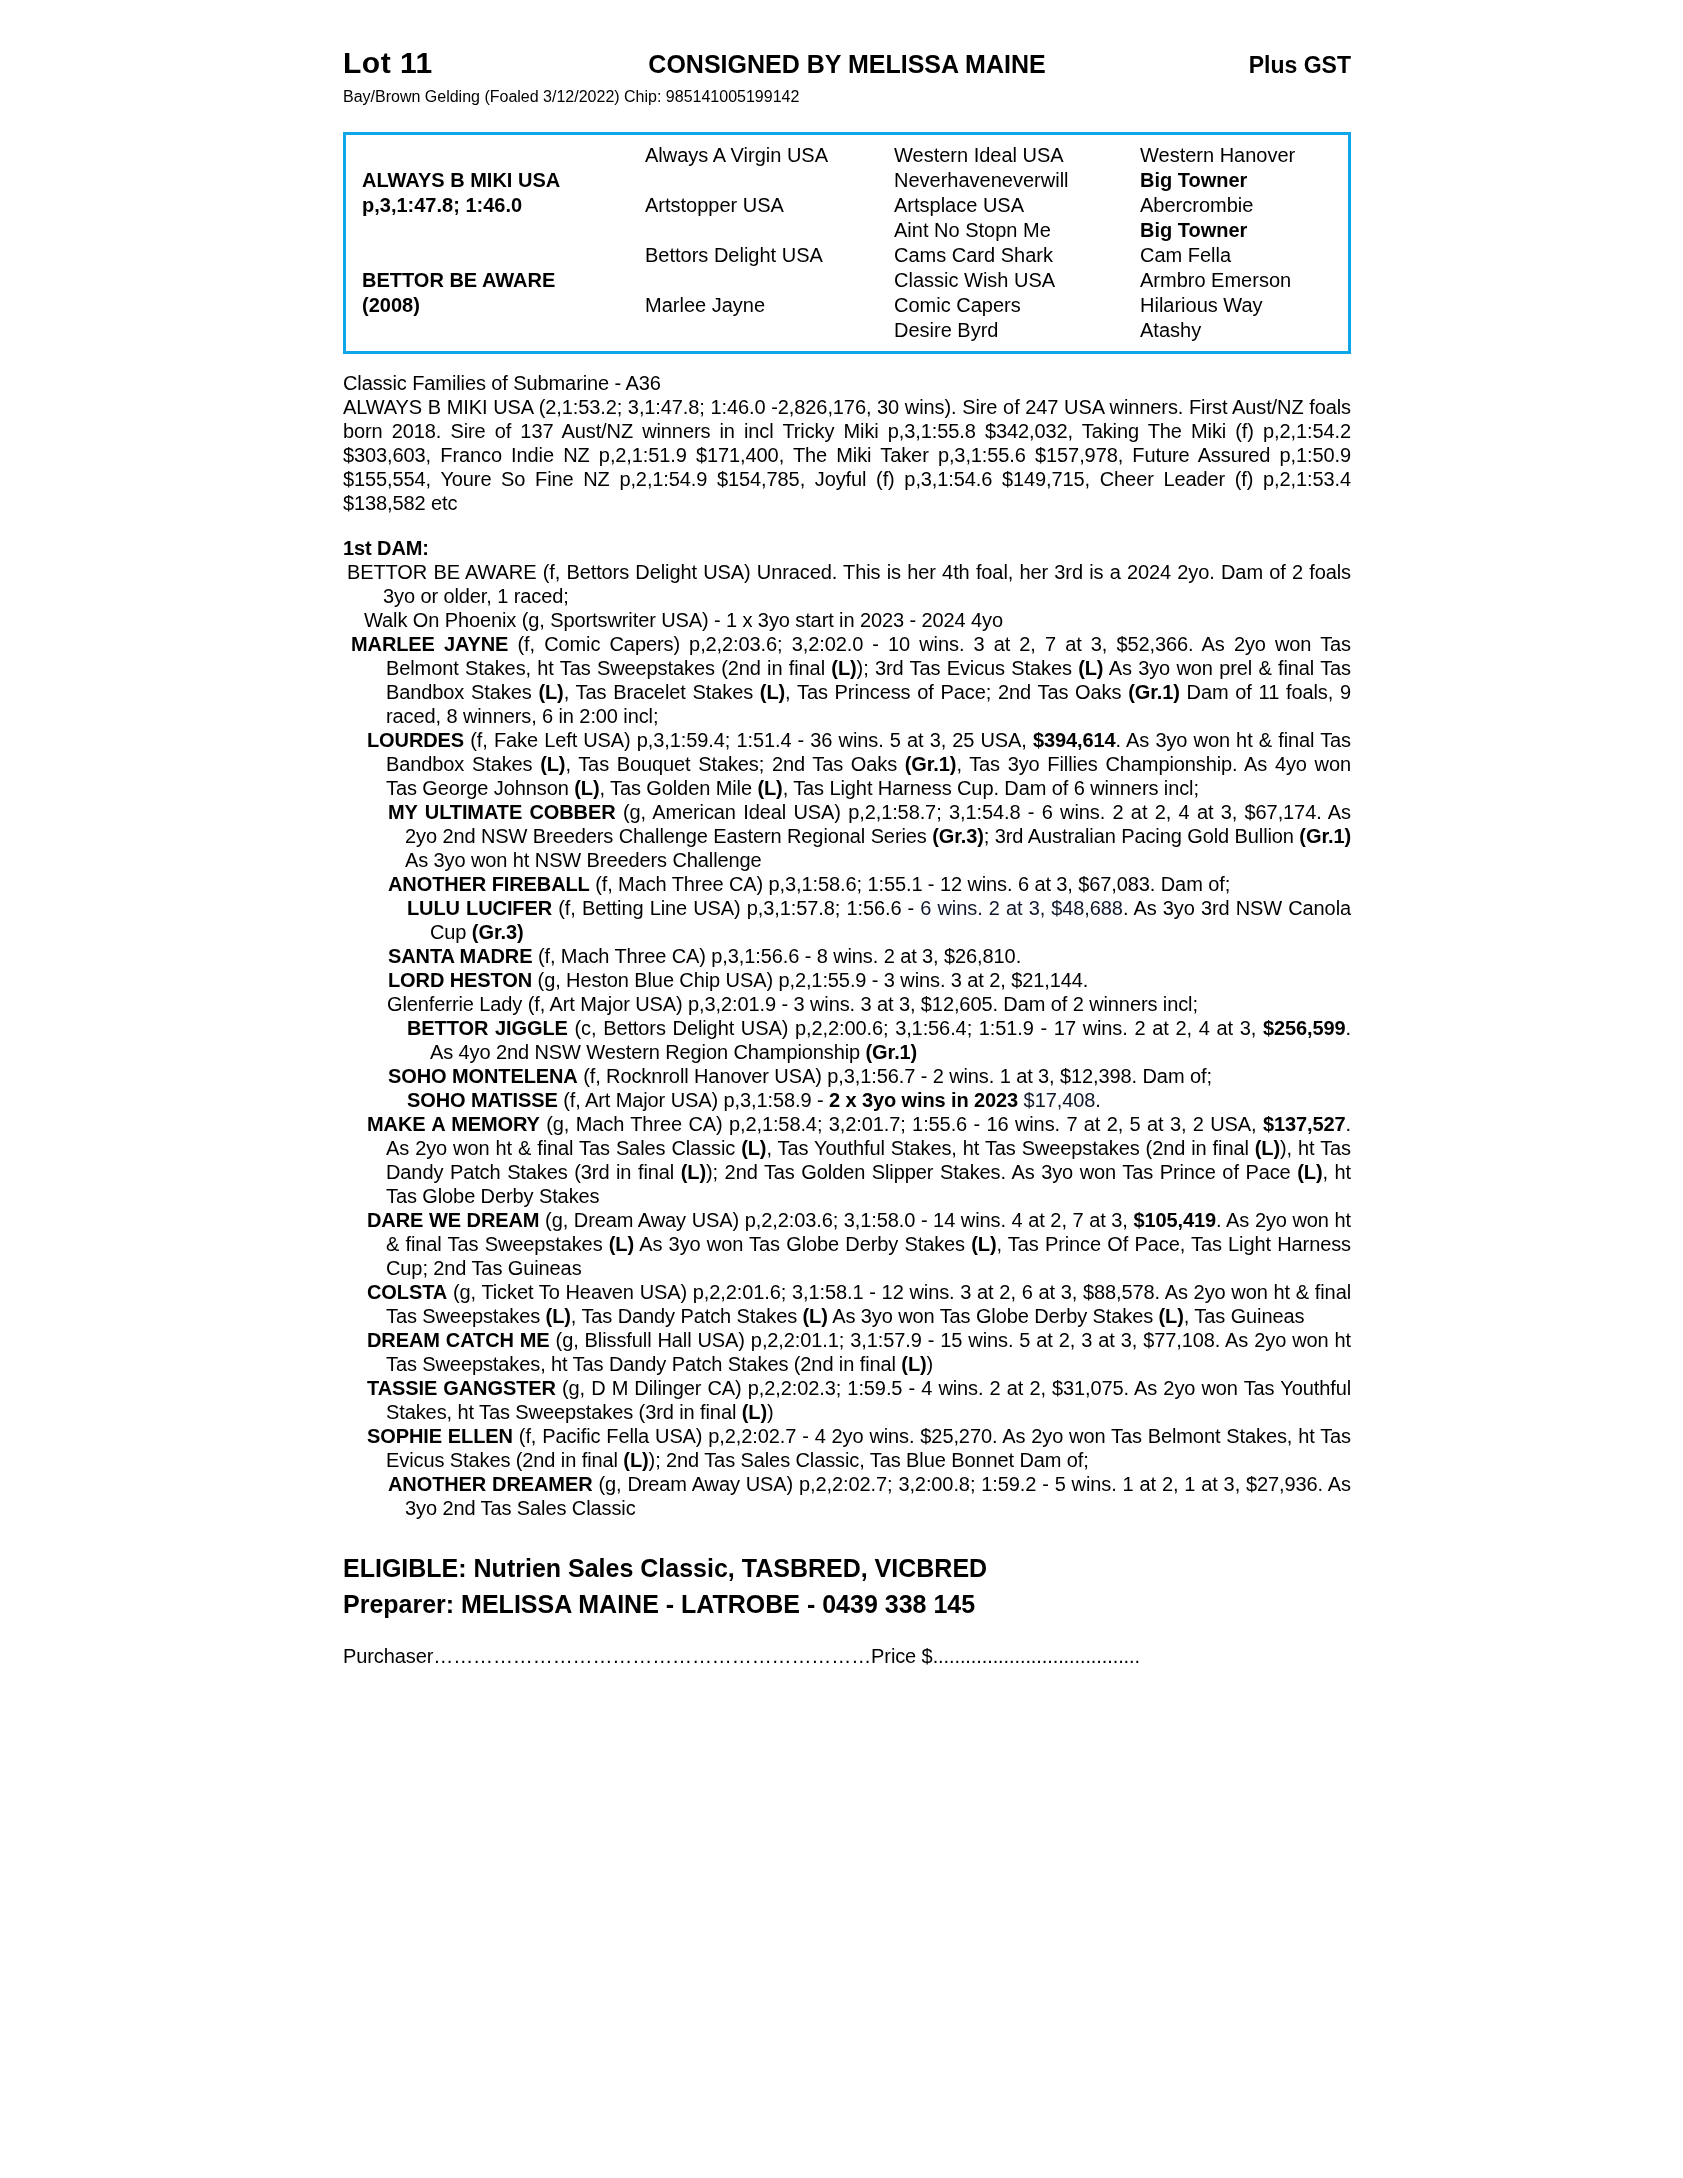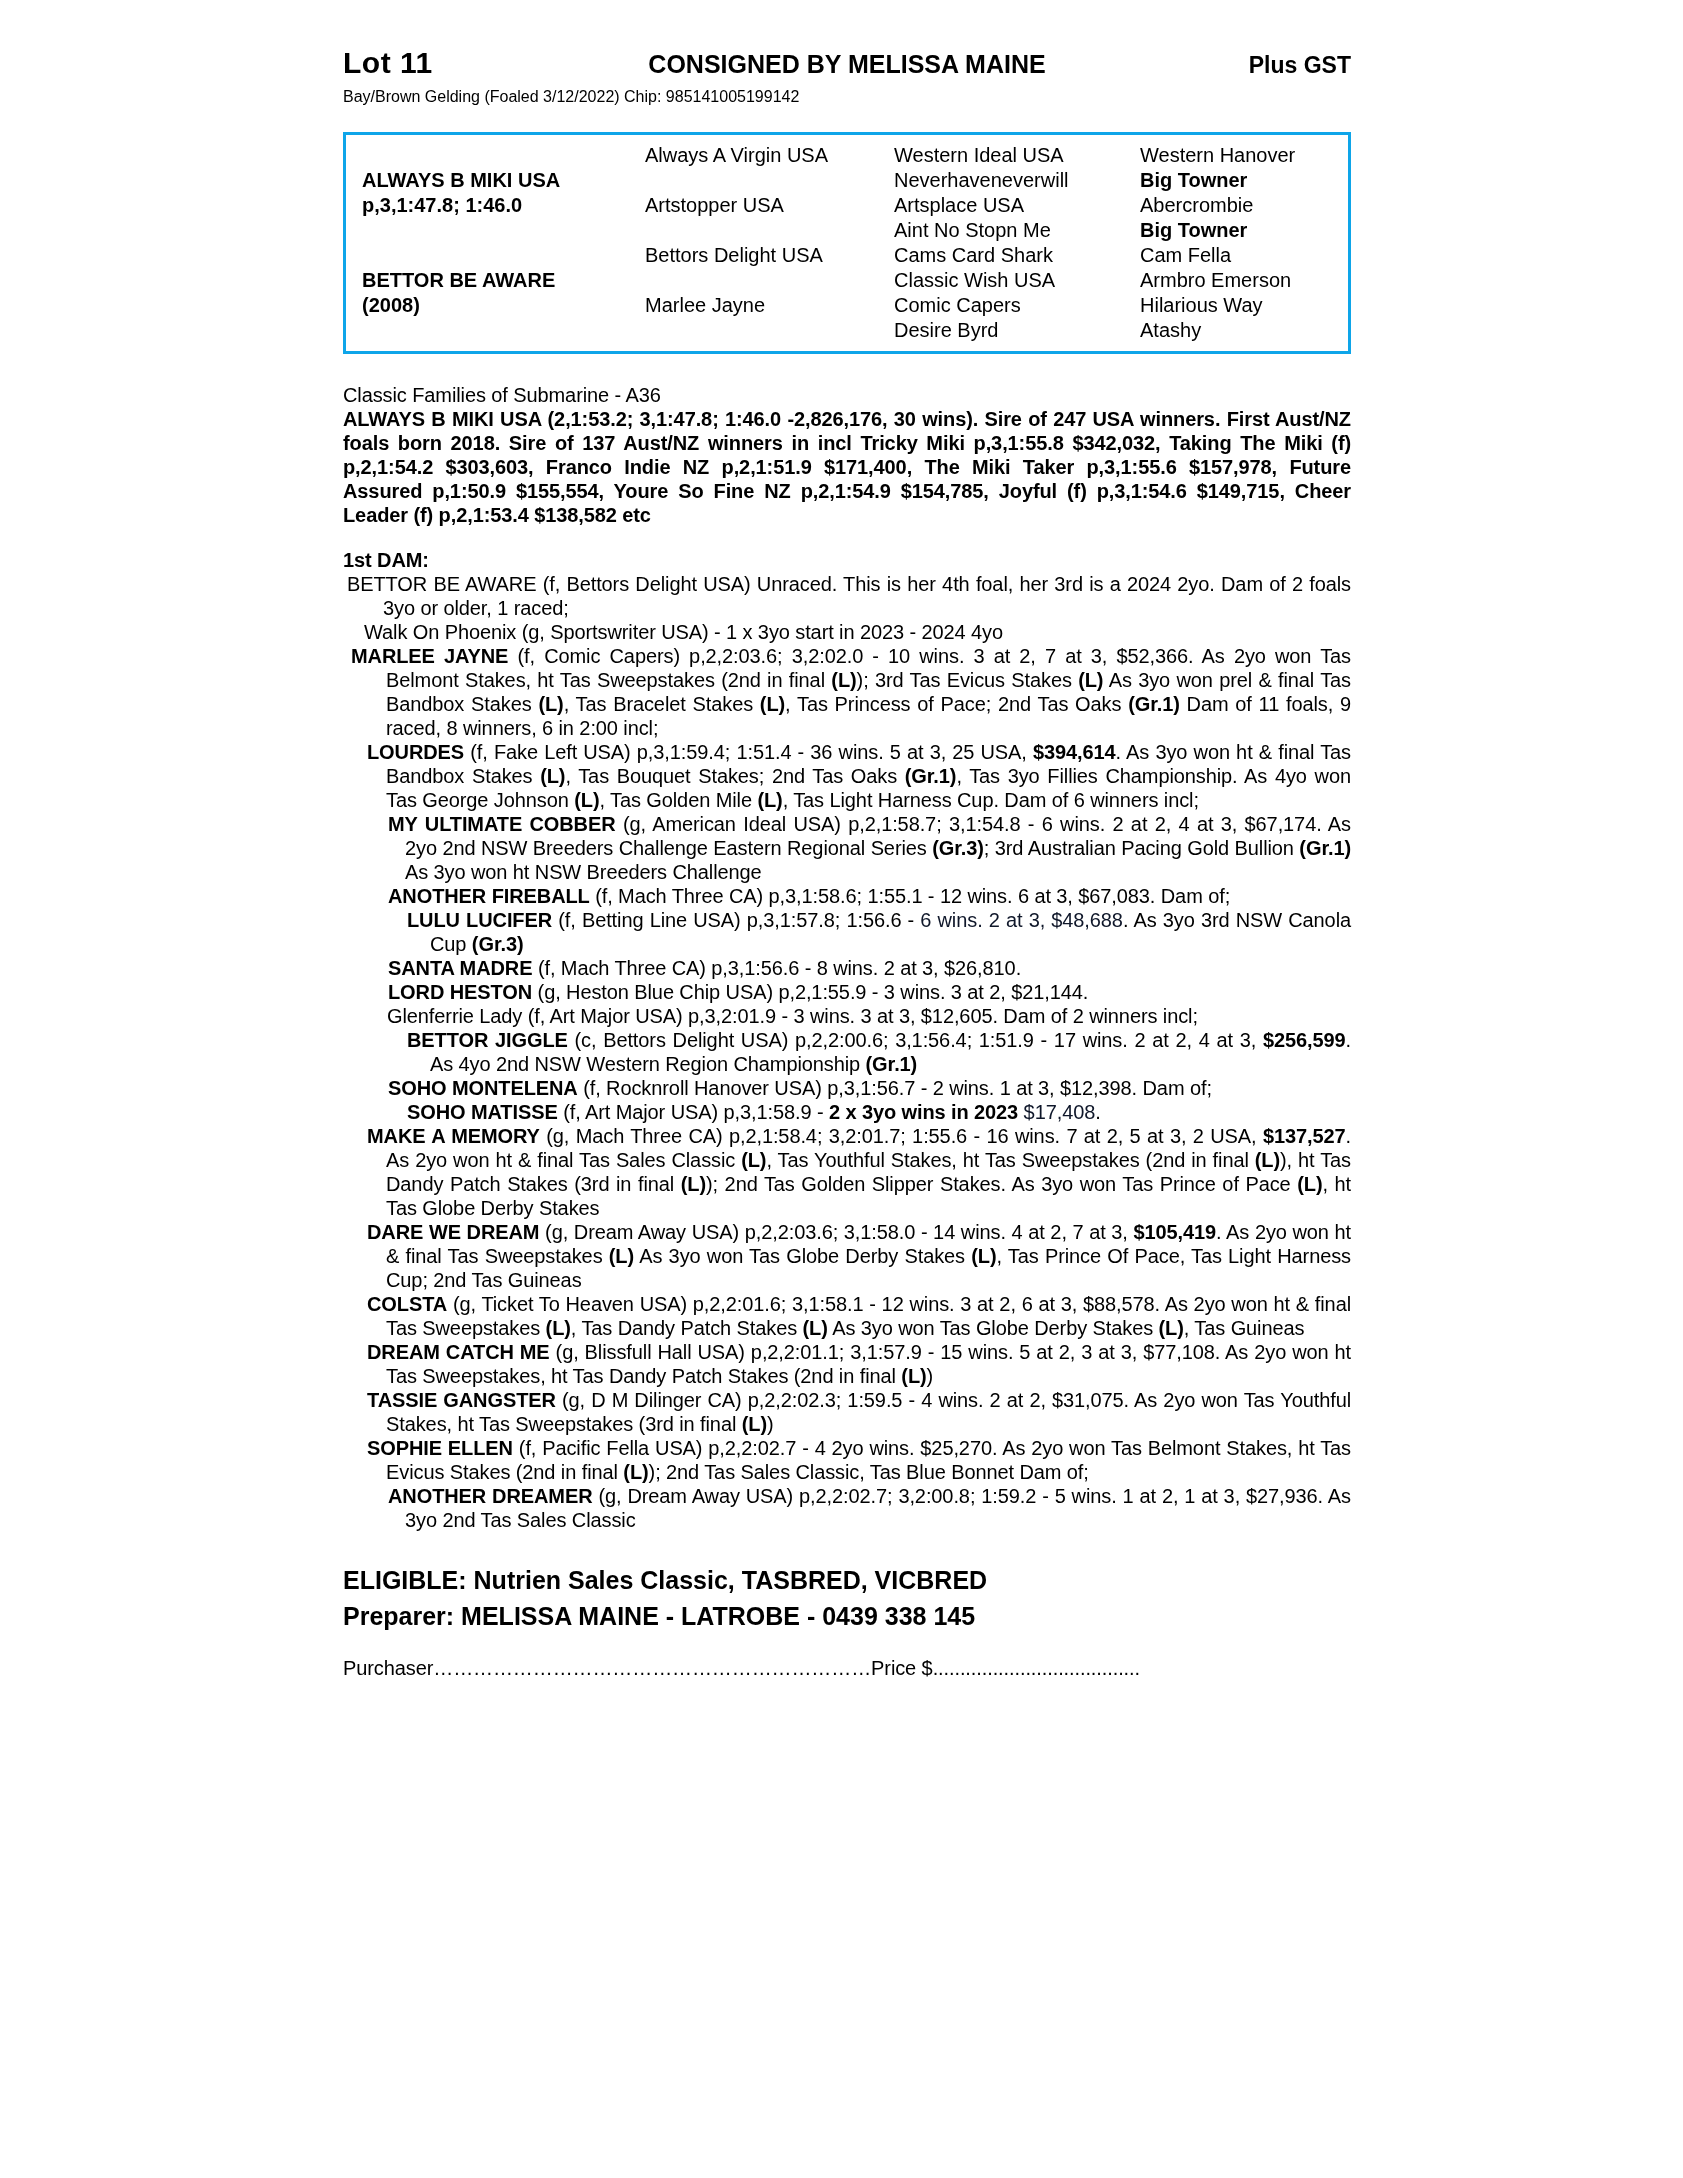--- a/index.html
+++ b/index.html
@@ -18,22 +18,22 @@
   
   .ptable{border:3px solid #0ea5e9;margin-top:26px;padding:8px 0 8px 16px;font-size:20px;}
   .trow{display:flex;line-height:25px;}
   .c0{width:283px;flex:none;}
   .c1{width:249px;flex:none;}
   .c2{width:246px;flex:none;}
   .c3{flex:1;}
 
   
   .bodytxt{font-size:20px;line-height:24px;letter-spacing:-0.1px;}
-  .family{margin-top:29px;}
-  .sire{margin-top:21px;text-align:justify;font-weight:bold;}
+  .family{margin-top:17px;}
+  .sire{margin-top:21px;text-align:justify;font-weight:normal;}
   .damhead{font-weight:bold;}
   .dh1{margin-top:21px;}
   .dh2{margin-top:13px;}
   .entry{text-align:justify;margin:0;}
   .pa {padding-left:40px;text-indent:-36px;}
   .pw {padding-left:21px;text-indent:0;}
   .l1 {padding-left:43px;text-indent:-35px;}
   .l2 {padding-left:43px;text-indent:-19px;}
   .l3 {padding-left:62px;text-indent:-17px;}
   .l3g{padding-left:62px;text-indent:-18px;}

